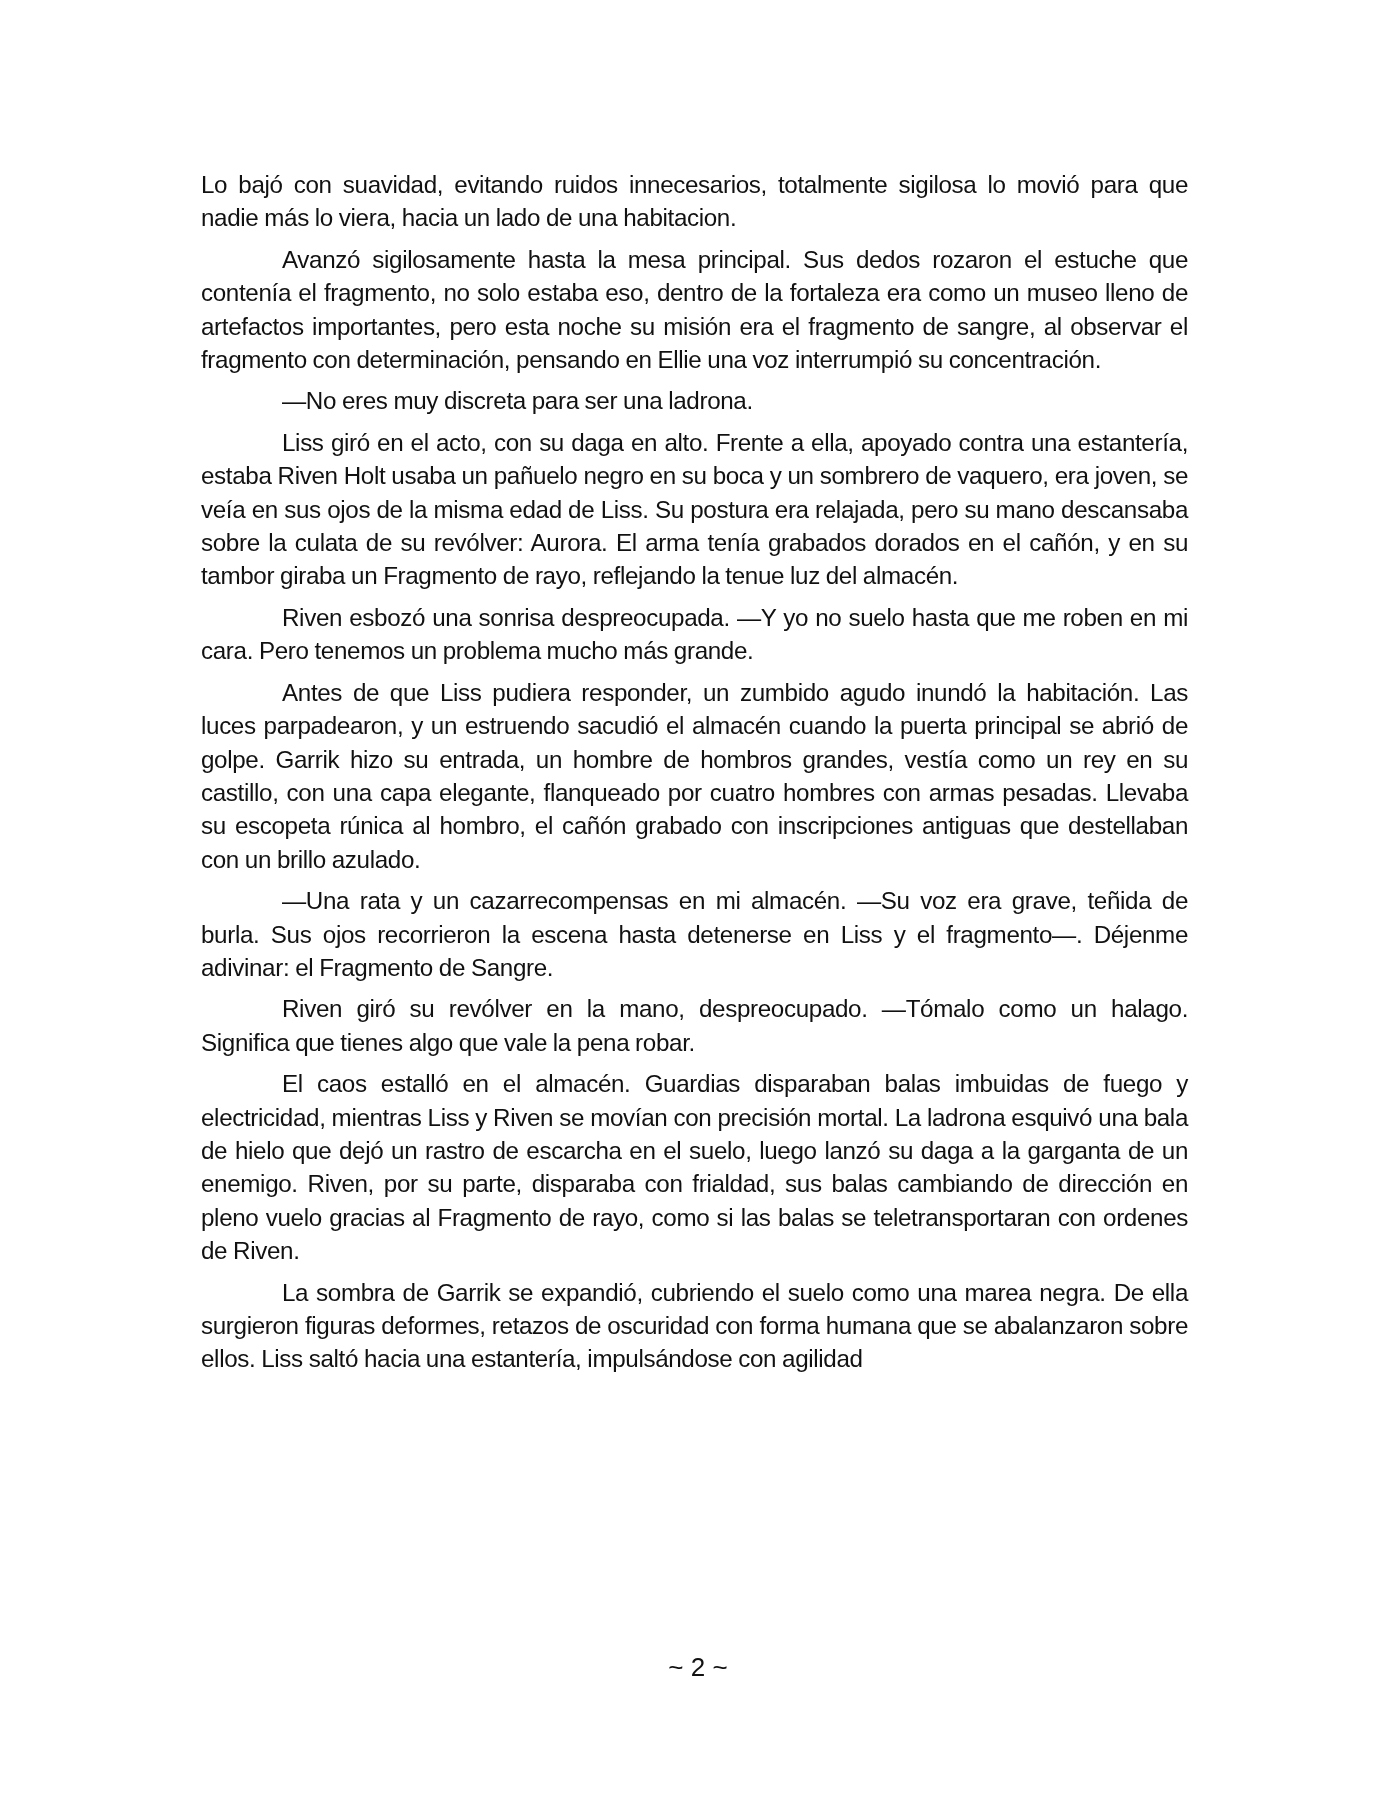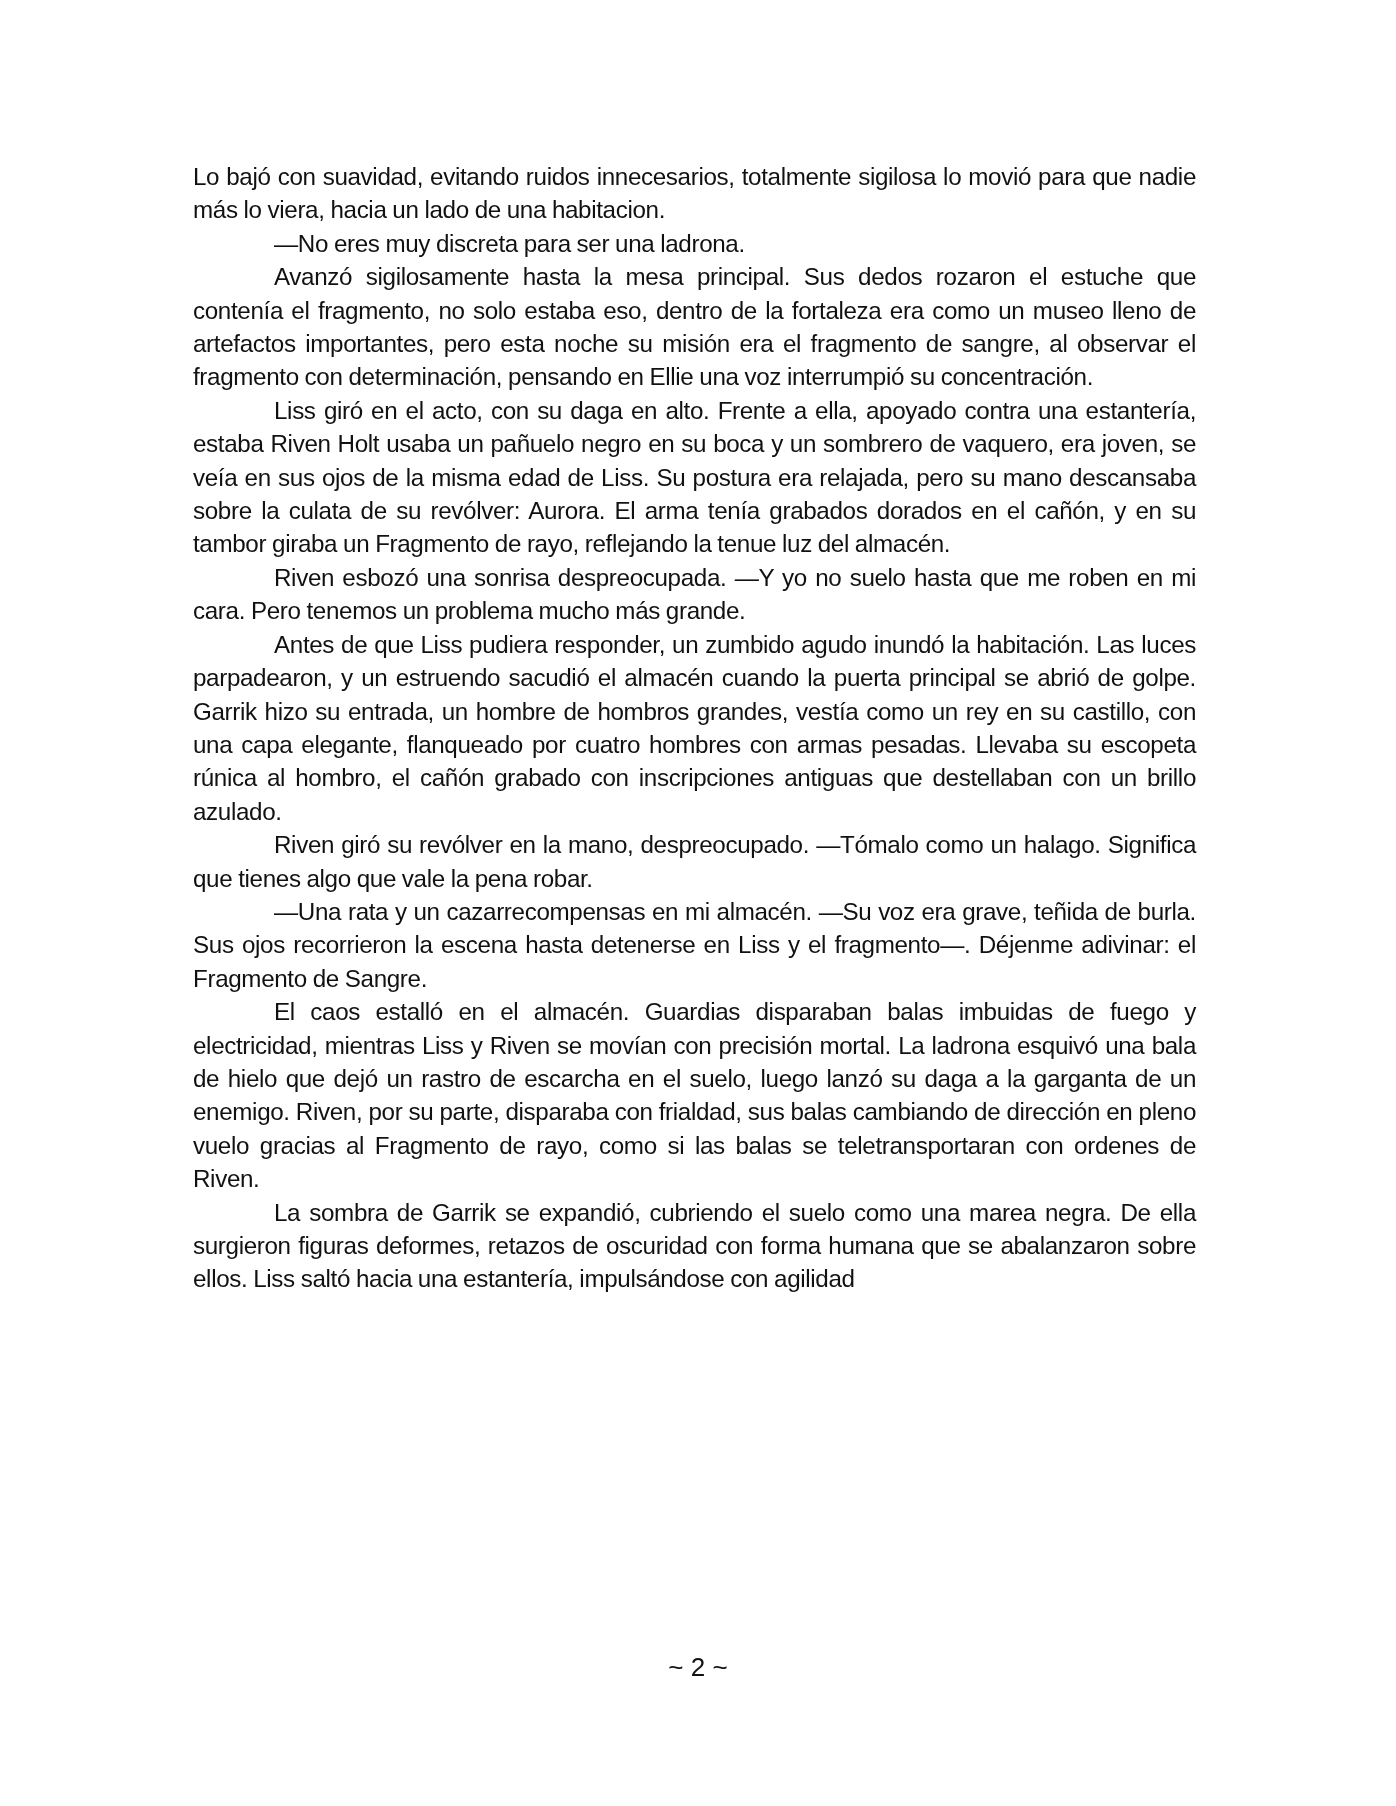--- a/index.html
+++ b/index.html
@@ -19,21 +19,21 @@
     position: absolute;
     left: 193px;
     top: 160px;
     width: 1003px;
     font-size: 24.2px;
     line-height: 33.4px;
     letter-spacing: -0.35px;
     word-spacing: -0.5px;
   }
   .para {
-    margin: 0;
+    margin: 8px;
     text-align: justify;
     text-indent: 81px;
   }
   .para.no-indent {
     text-indent: 0;
   }
   .para b {
     font-weight: normal;
   }
   .page-number {
@@ -48,34 +48,34 @@
   }
 </style>
 </head>
 <body>
 
 <div class="page-text">
   <p class="para no-indent">
     <span>Lo bajó con suavidad, evitando ruidos innecesarios, totalmente sigilosa lo movió para que nadie más lo viera, hacia un lado de una habitacion.</span>
   </p>
   <p class="para">
-    <span>—No eres muy discreta para ser una ladrona.</span>
+    <span>Avanzó sigilosamente hasta la mesa principal. Sus dedos rozaron el estuche que contenía el fragmento, no solo estaba eso, dentro de la fortaleza era como un museo lleno de artefactos importantes, pero esta noche su misión era el fragmento de sangre, al observar el fragmento con determinación, pensando en Ellie una voz interrumpió su concentración.</span>
   </p>
   <p class="para">
-    <span>Avanzó sigilosamente hasta la mesa principal. Sus dedos rozaron el estuche que contenía el fragmento, no solo estaba eso, dentro de la fortaleza era como un museo lleno de artefactos importantes, pero esta noche su misión era el fragmento de sangre, al observar el fragmento con determinación, pensando en Ellie una voz interrumpió su concentración.</span>
+    <span>—No eres muy discreta para ser una ladrona.</span>
   </p>
   <p class="para"><span>Liss giró en el acto, con su daga en alto. Frente a ella, apoyado contra una estantería, estaba </span><b>Riven Holt</b><span> usaba un pañuelo negro en su boca y un sombrero de vaquero, era joven, se veía en sus ojos de la misma edad de Liss. Su postura era relajada, pero su mano descansaba sobre la culata de su revólver: </span><b>Aurora</b><span>. El arma tenía grabados dorados en el cañón, y en su tambor giraba un Fragmento de rayo, reflejando la tenue luz del almacén.</span></p>
   <p class="para">
     <span>Riven esbozó una sonrisa despreocupada. —Y yo no suelo hasta que me roben en mi cara. Pero tenemos un problema mucho más grande.</span>
   </p>
   <p class="para"><span>Antes de que Liss pudiera responder, un zumbido agudo inundó la habitación. Las luces parpadearon, y un estruendo sacudió el almacén cuando la puerta principal se abrió de golpe. </span><b>Garrik</b><span> hizo su entrada, un hombre de hombros grandes, vestía como un rey en su castillo, con una capa elegante, flanqueado por cuatro hombres con armas pesadas. Llevaba su escopeta rúnica al hombro, el cañón grabado con inscripciones antiguas que destellaban con un brillo azulado.</span></p>
+  <p class="para"><span>—Una rata y un cazarrecompensas en mi almacén. —Su voz era grave, teñida de burla. Sus ojos recorrieron la escena hasta detenerse en Liss y el fragmento—. Déjenme adivinar: el </span><b>Fragmento de Sangre</b><span>.</span></p>
   <p class="para">
     <span>Riven giró su revólver en la mano, despreocupado. —Tómalo como un halago. Significa que tienes algo que vale la pena robar.</span>
   </p>
-  <p class="para"><span>—Una rata y un cazarrecompensas en mi almacén. —Su voz era grave, teñida de burla. Sus ojos recorrieron la escena hasta detenerse en Liss y el fragmento—. Déjenme adivinar: el </span><b>Fragmento de Sangre</b><span>.</span></p>
   <p class="para">
     <span>El caos estalló en el almacén. Guardias disparaban balas imbuidas de fuego y electricidad, mientras Liss y Riven se movían con precisión mortal. La ladrona esquivó una bala de hielo que dejó un rastro de escarcha en el suelo, luego lanzó su daga a la garganta de un enemigo. Riven, por su parte, disparaba con frialdad, sus balas cambiando de dirección en pleno vuelo gracias al Fragmento de rayo, como si las balas se teletransportaran con ordenes de Riven.</span>
   </p>
   <p class="para">
     <span>La sombra de Garrik se expandió, cubriendo el suelo como una marea negra. De ella surgieron figuras deformes, retazos de oscuridad con forma humana que se abalanzaron sobre ellos. Liss saltó hacia una estantería, impulsándose con agilidad</span>
   </p>
 </div>
 
 <div class="page-number">~ 2 ~</div>
 

